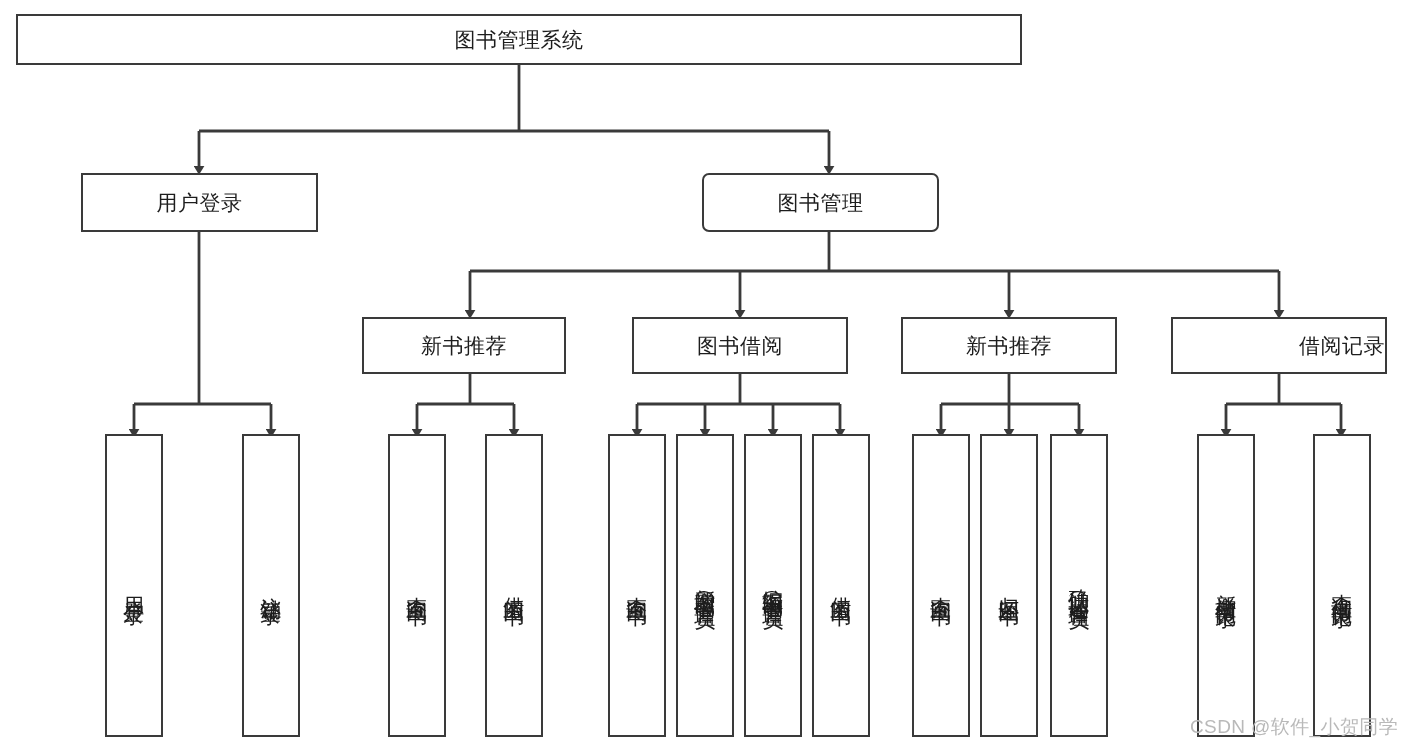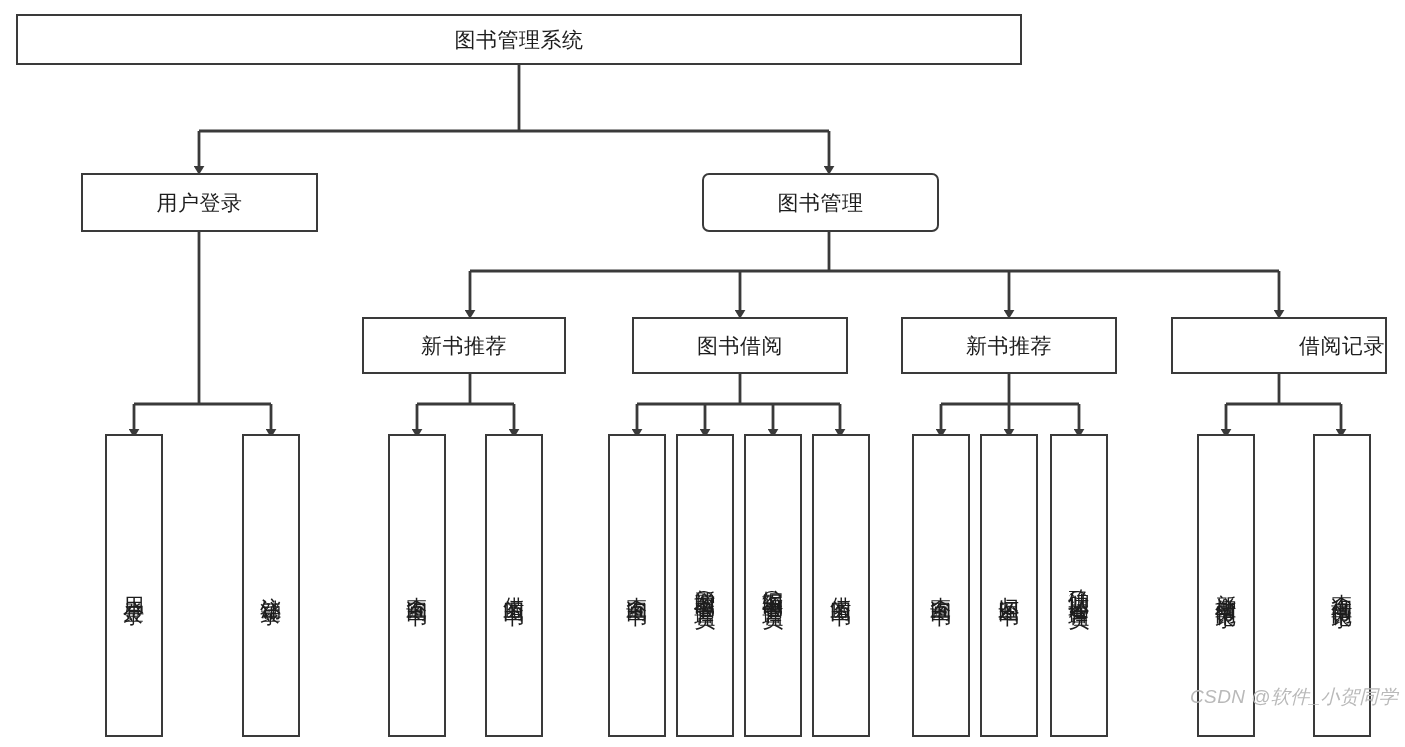--- a/index.html
+++ b/index.html
@@ -175,15 +175,15 @@
     <span class="node-label">确认归还（管理员）</span>
   </div>
 
   <div class="node-box vertical" style="left:1197px; top:434px; width:58px; height:303px;">
     <span class="node-label">新增借阅记录</span>
   </div>
   <div class="node-box vertical" style="left:1313px; top:434px; width:58px; height:303px;">
     <span class="node-label">查询借阅记录</span>
   </div>
 
-  <div class="watermark" style="left:1190px; top:684px;font-style:italic;">CSDN @软件_小贺同学</div>
+  <div class="watermark" style="left:1190px; top:714px;">CSDN @软件_小贺同学</div>
 
 </div>
 
 </body></html>

